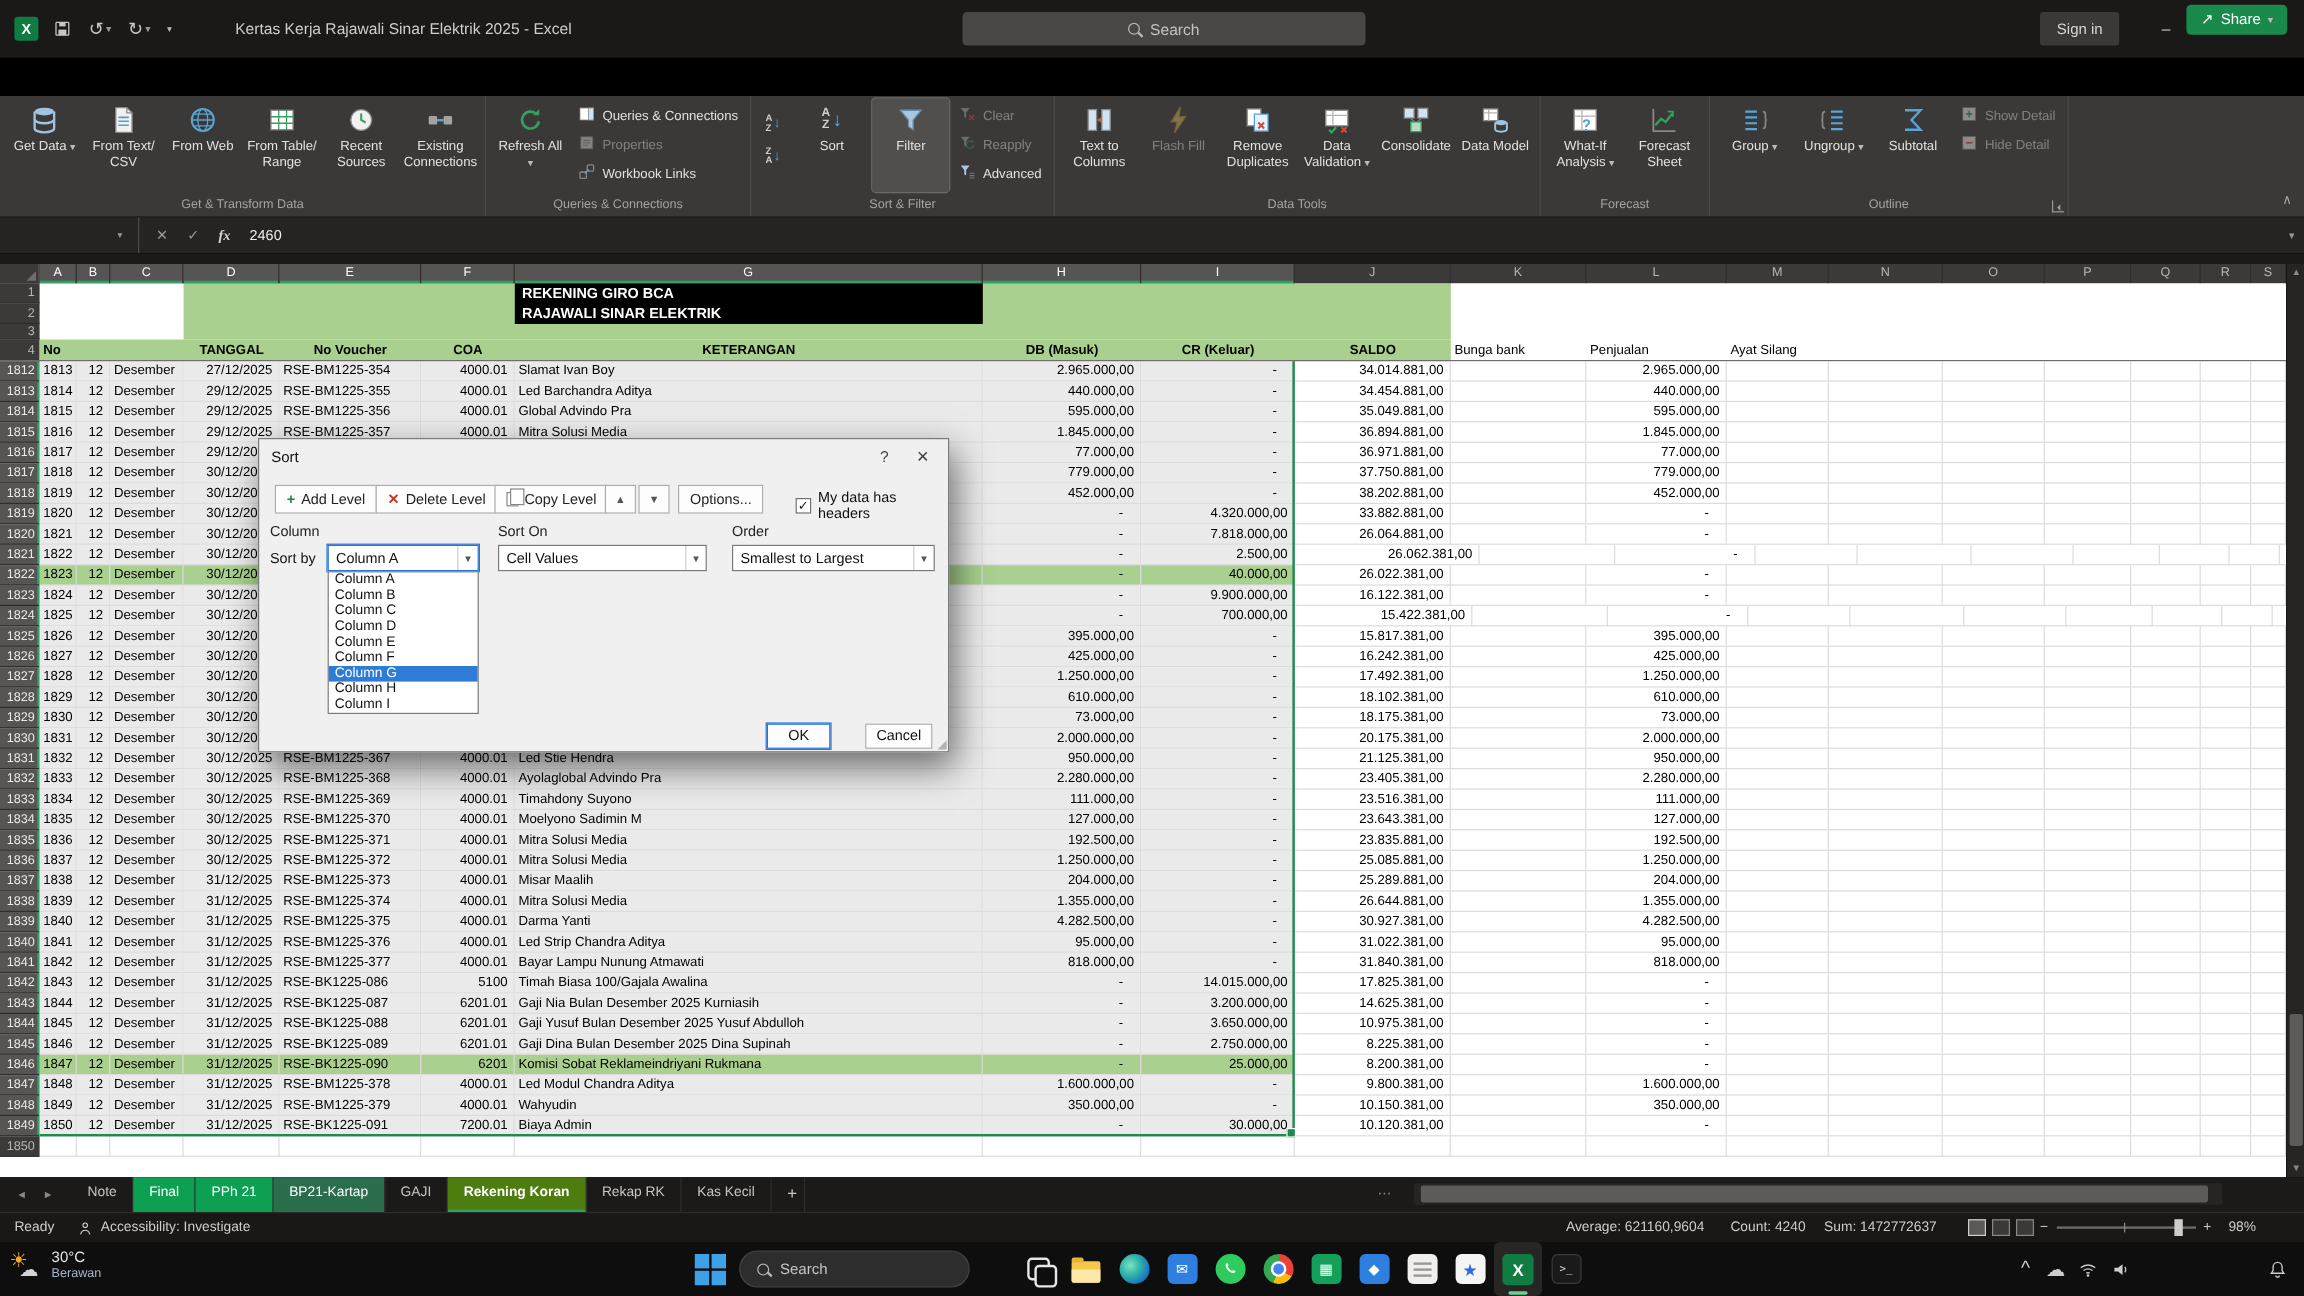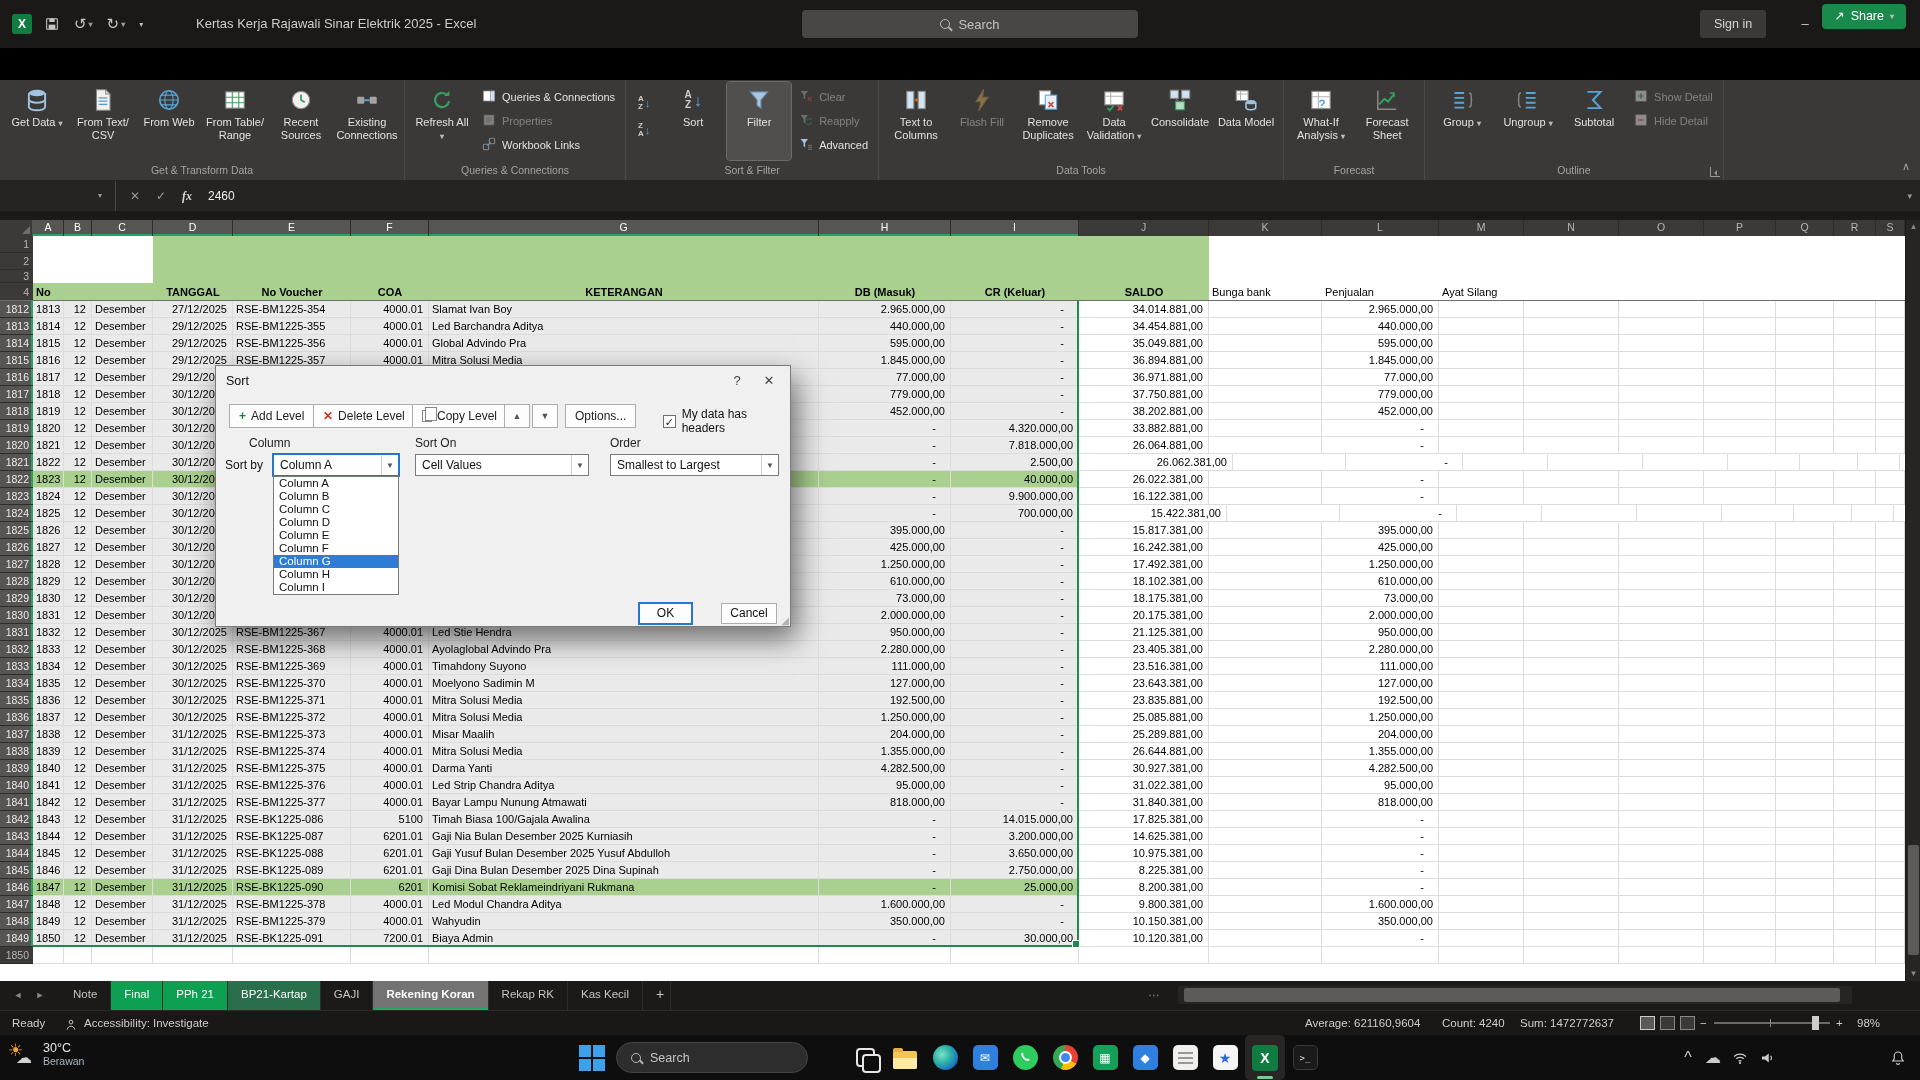--- a/index.html
+++ b/index.html
@@ -88,21 +88,21 @@
 
 #vscroll{position:absolute;left:1905px;top:220px;width:15px;height:761px;background:#262524;border-left:1px solid #1b1a19;color:#8a8886;font-size:8px;text-align:center}
 #vthumb{position:absolute;left:2px;top:625px;width:11px;height:110px;background:#5c5b5a;border-radius:2px}
 .varr{position:absolute;left:0;width:15px;height:14px;line-height:14px}
 
 
 #sheettabs{position:absolute;left:0;top:981px;width:1920px;height:29px;background:#1b1a19;color:#c8c6c4;font-size:11.5px}
 #tabsflex{position:absolute;left:60px;top:0;height:29px;display:flex}
 .tnav{width:20px;text-align:center;line-height:29px;color:#8a8886;font-size:9px;position:absolute;top:0}
 .stab{padding:0 13px;line-height:27px;border-right:1px solid #2e2d2c;white-space:nowrap}
-.stab.act{background:#737373;color:#fff;font-weight:bold;box-shadow:inset 0 -2px 0 #27a463}
+.stab.act{background:#4d7c0f;color:#fff;font-weight:bold;box-shadow:inset 0 -2px 0 #27a463}
 .plus{width:28px;text-align:center;font-size:14px}
 #tabdots{position:absolute;left:1148px;top:0;line-height:29px;color:#8a8886}
 #hscroll{position:absolute;left:1178px;top:5px;width:674px;height:18px;background:#262524;border-radius:2px}
 #hthumb{position:absolute;left:6px;top:2px;width:656px;height:14px;background:#5c5b5a;border-radius:2px}
 
 
 #statusbar{position:absolute;left:0;top:1010px;width:1920px;height:25px;background:#191817;border-top:1px solid #2c2b2a;color:#cfcdcb;font-size:11.5px}
 #statusbar .it{position:absolute;top:0;line-height:24px;white-space:nowrap}
 .vico{position:absolute;top:5px;width:15px;height:14px;border:1px solid #8a8886;background:#3a3938}
 .vico.on{background:#5a5958;border-color:#cfcdcb}
@@ -555,20 +555,24 @@
         <div class="gh" style="width:58px">Q</div>
         <div class="gh" style="width:42px">R</div>
         <div class="gh" style="width:29px">S</div>
       </div>
       <div class="gtop">
         <div class="grh" style="top:0px;height:17px;line-height:17px">1</div>
         <div class="grh" style="top:17px;height:17px;line-height:17px">2</div>
         <div class="grh" style="top:34px;height:13px;line-height:13px">3</div>
         <div class="grh" style="top:47px;height:18px;line-height:18px">4</div>
         <div class="band-green" style="left:153px;top:0;width:1056px;height:47px"></div>
+        <div class="band-title" style="left:429px;top:0;width:390px;height:34px">
+          <div>REKENING GIRO BCA</div>
+          <div>RAJAWALI SINAR ELEKTRIK</div>
+        </div>
         <div class="band-green" style="left:33px;top:47px;width:1176px;height:18px"></div>
         <div class="hcell l hb" style="left:33px;width:31px">No</div>
         <div class="hcell c hb" style="left:153px;width:80px">TANGGAL</div>
         <div class="hcell c hb" style="left:233px;width:118px">No Voucher</div>
         <div class="hcell c hb" style="left:351px;width:78px">COA</div>
         <div class="hcell c hb" style="left:429px;width:390px">KETERANGAN</div>
         <div class="hcell c hb" style="left:819px;width:132px">DB (Masuk)</div>
         <div class="hcell c hb" style="left:951px;width:128px">CR (Keluar)</div>
         <div class="hcell c hb" style="left:1079px;width:130px">SALDO</div>
         <div class="hcell l" style="left:1209px;width:113px">Bunga bank</div>
@@ -1595,21 +1599,21 @@
       </div>
     <div class="dbtn arrbtn" style="left:288px">▲</div>
     <div class="dbtn arrbtn" style="left:316px">▼</div>
     <div class="dbtn" style="left:349px">
         <span>Options...</span>
       </div>
     <div class="dchk">
         <span class="cbx">✓</span>
         <span>My data has headers</span>
       </div>
-    <div class="dcol" style="left:33px">Column</div>
+    <div class="dcol" style="left:9px">Column</div>
     <div class="dcol" style="left:199px">Sort On</div>
     <div class="dcol" style="left:394px">Order</div>
     <div id="sortbylbl">Sort by</div>
     <div class="combo focus" style="left:57px;width:126px">
         <span class="cv">Column A</span>
         <span class="carr">▼</span>
       </div>
     <div class="combo" style="left:199px;width:174px">
         <span class="cv">Cell Values</span>
         <span class="carr">▼</span>

